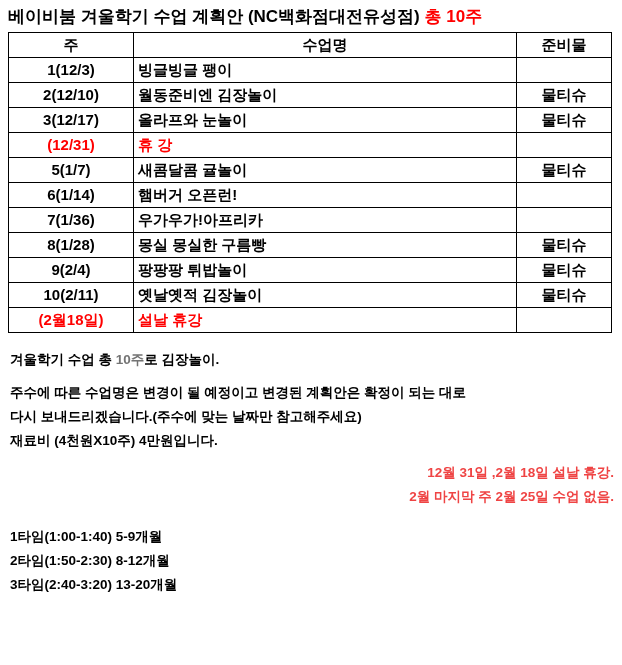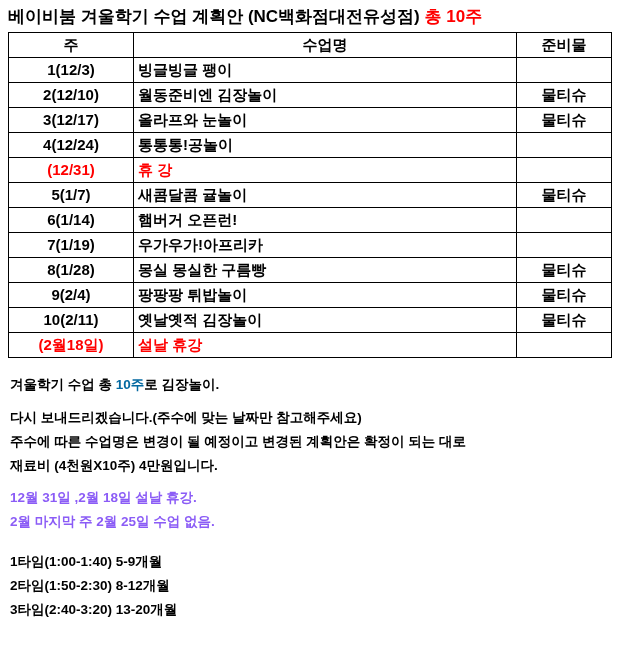--- a/index.html
+++ b/index.html
@@ -63,22 +63,22 @@
   }
   .note {
     font-size: 13.5px;
     font-weight: bold;
     line-height: 26px;
     white-space: nowrap;
   }
   .note.tight { line-height: 24px; }
   .spacer-sm { height: 8px; }
   .spacer-md { height: 16px; }
-  .note-red { color: #8b5cf6; }
-  .inline-red { color: #0369a1; }
+  .note-red { color: #ef4444; text-align: right; }
+  .inline-red { color: #737373; }
 </style>
 </head>
 <body>
 
 <div class="page">
 
   <div class="title-line">
     <span class="title-black">베이비붐 겨울학기  수업 계획안 (NC백화점대전유성점)</span>
     <span class="title-red">총 10주</span>
   </div>
@@ -106,41 +106,36 @@
           <td class="week">2(12/10)</td>
           <td class="name">월동준비엔 김장놀이</td>
           <td class="prep">물티슈</td>
         </tr>
         <tr>
           <td class="week">3(12/17)</td>
           <td class="name">올라프와 눈놀이</td>
           <td class="prep">물티슈</td>
         </tr>
         <tr>
-          <td class="week">4(12/24)</td>
-          <td class="name">통통통!공놀이</td>
-          <td class="prep"></td>
-        </tr>
-        <tr>
           <td class="week red">(12/31)</td>
           <td class="name red">휴 강</td>
           <td class="prep"></td>
         </tr>
         <tr>
           <td class="week">5(1/7)</td>
           <td class="name">새콤달콤 귤놀이</td>
           <td class="prep">물티슈</td>
         </tr>
         <tr>
           <td class="week">6(1/14)</td>
           <td class="name">햄버거 오픈런!</td>
           <td class="prep"></td>
         </tr>
         <tr>
-          <td class="week">7(1/19)</td>
+          <td class="week">7(1/36)</td>
           <td class="name">우가우가!아프리카</td>
           <td class="prep"></td>
         </tr>
         <tr>
           <td class="week">8(1/28)</td>
           <td class="name">몽실 몽실한 구름빵</td>
           <td class="prep">물티슈</td>
         </tr>
         <tr>
           <td class="week">9(2/4)</td>
@@ -158,22 +153,22 @@
           <td class="prep"></td>
         </tr>
       </tbody>
   </table>
 
   <div class="notes">
     <div class="note">
       <span>겨울학기 수업 총 </span><span class="inline-red">10주</span><span>로 김장놀이.</span>
     </div>
     <div class="spacer-sm"></div>
+    <div class="note tight">주수에 따른 수업명은 변경이 될 예정이고 변경된 계획안은 확정이 되는 대로</div>
     <div class="note tight">다시 보내드리겠습니다.(주수에 맞는 날짜만 참고해주세요)</div>
-    <div class="note tight">주수에 따른 수업명은 변경이 될 예정이고 변경된 계획안은 확정이 되는 대로</div>
     <div class="note tight">재료비 (4천원X10주) 4만원입니다.</div>
     <div class="spacer-sm"></div>
     <div class="note note-red tight">12월 31일 ,2월 18일 설날 휴강.</div>
     <div class="note note-red tight">2월 마지막 주 2월 25일 수업 없음.</div>
     <div class="spacer-md"></div>
     <div class="note tight">1타임(1:00-1:40)  5-9개월</div>
     <div class="note tight">2타임(1:50-2:30)  8-12개월</div>
     <div class="note tight">3타임(2:40-3:20)  13-20개월</div>
   </div>
 

